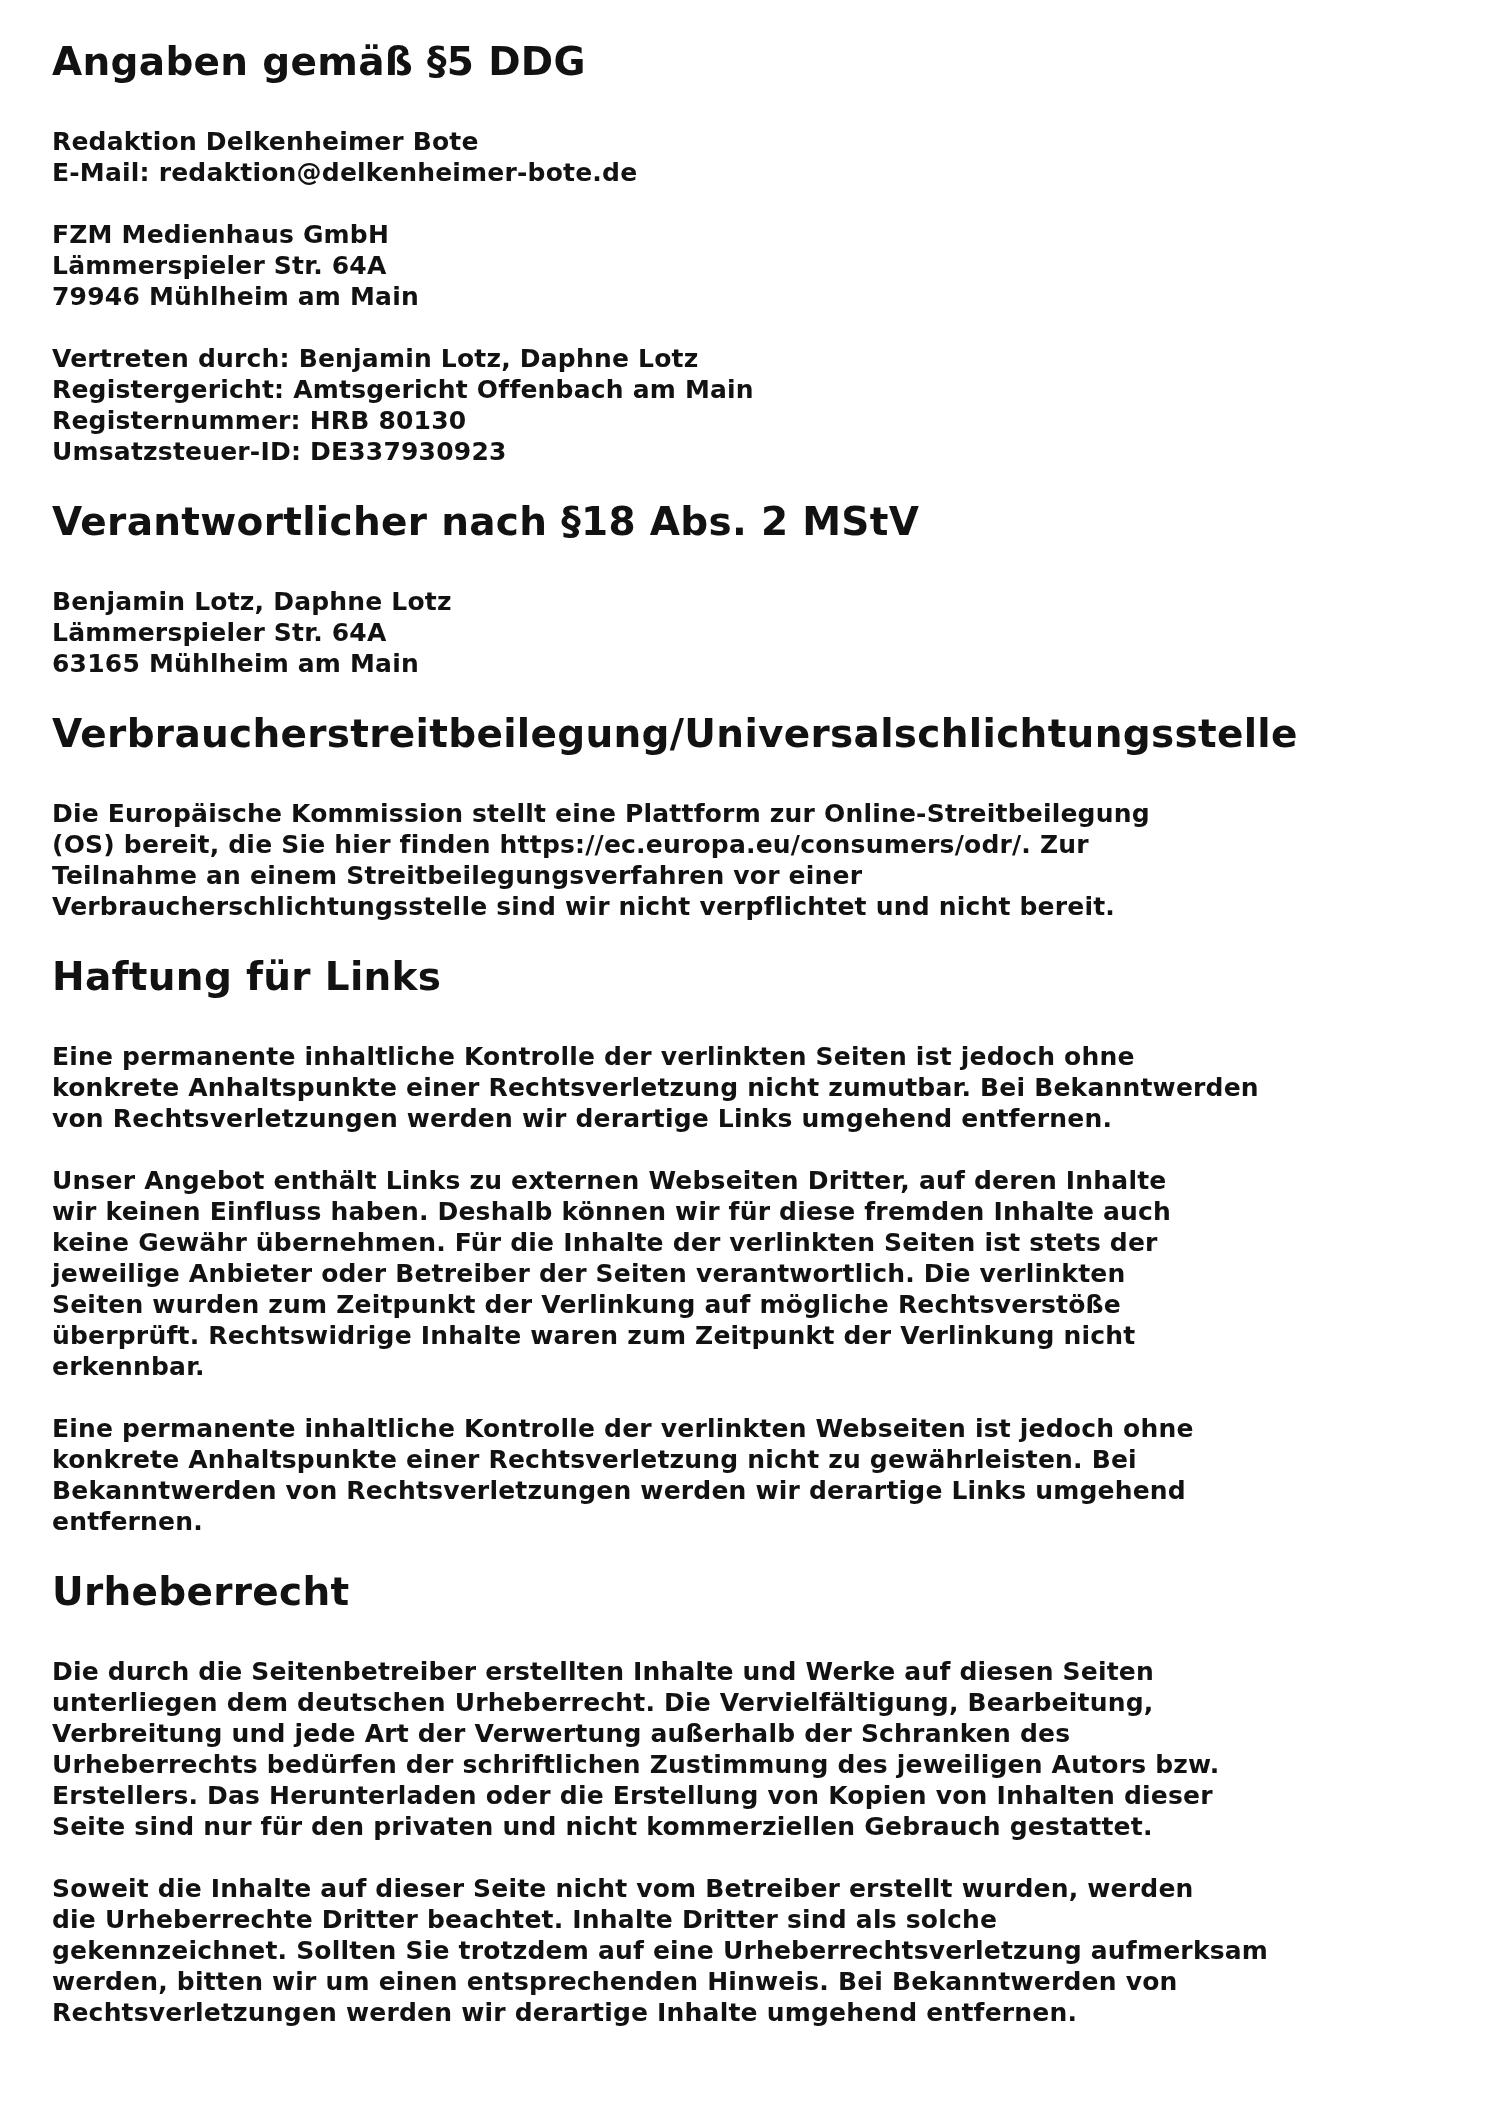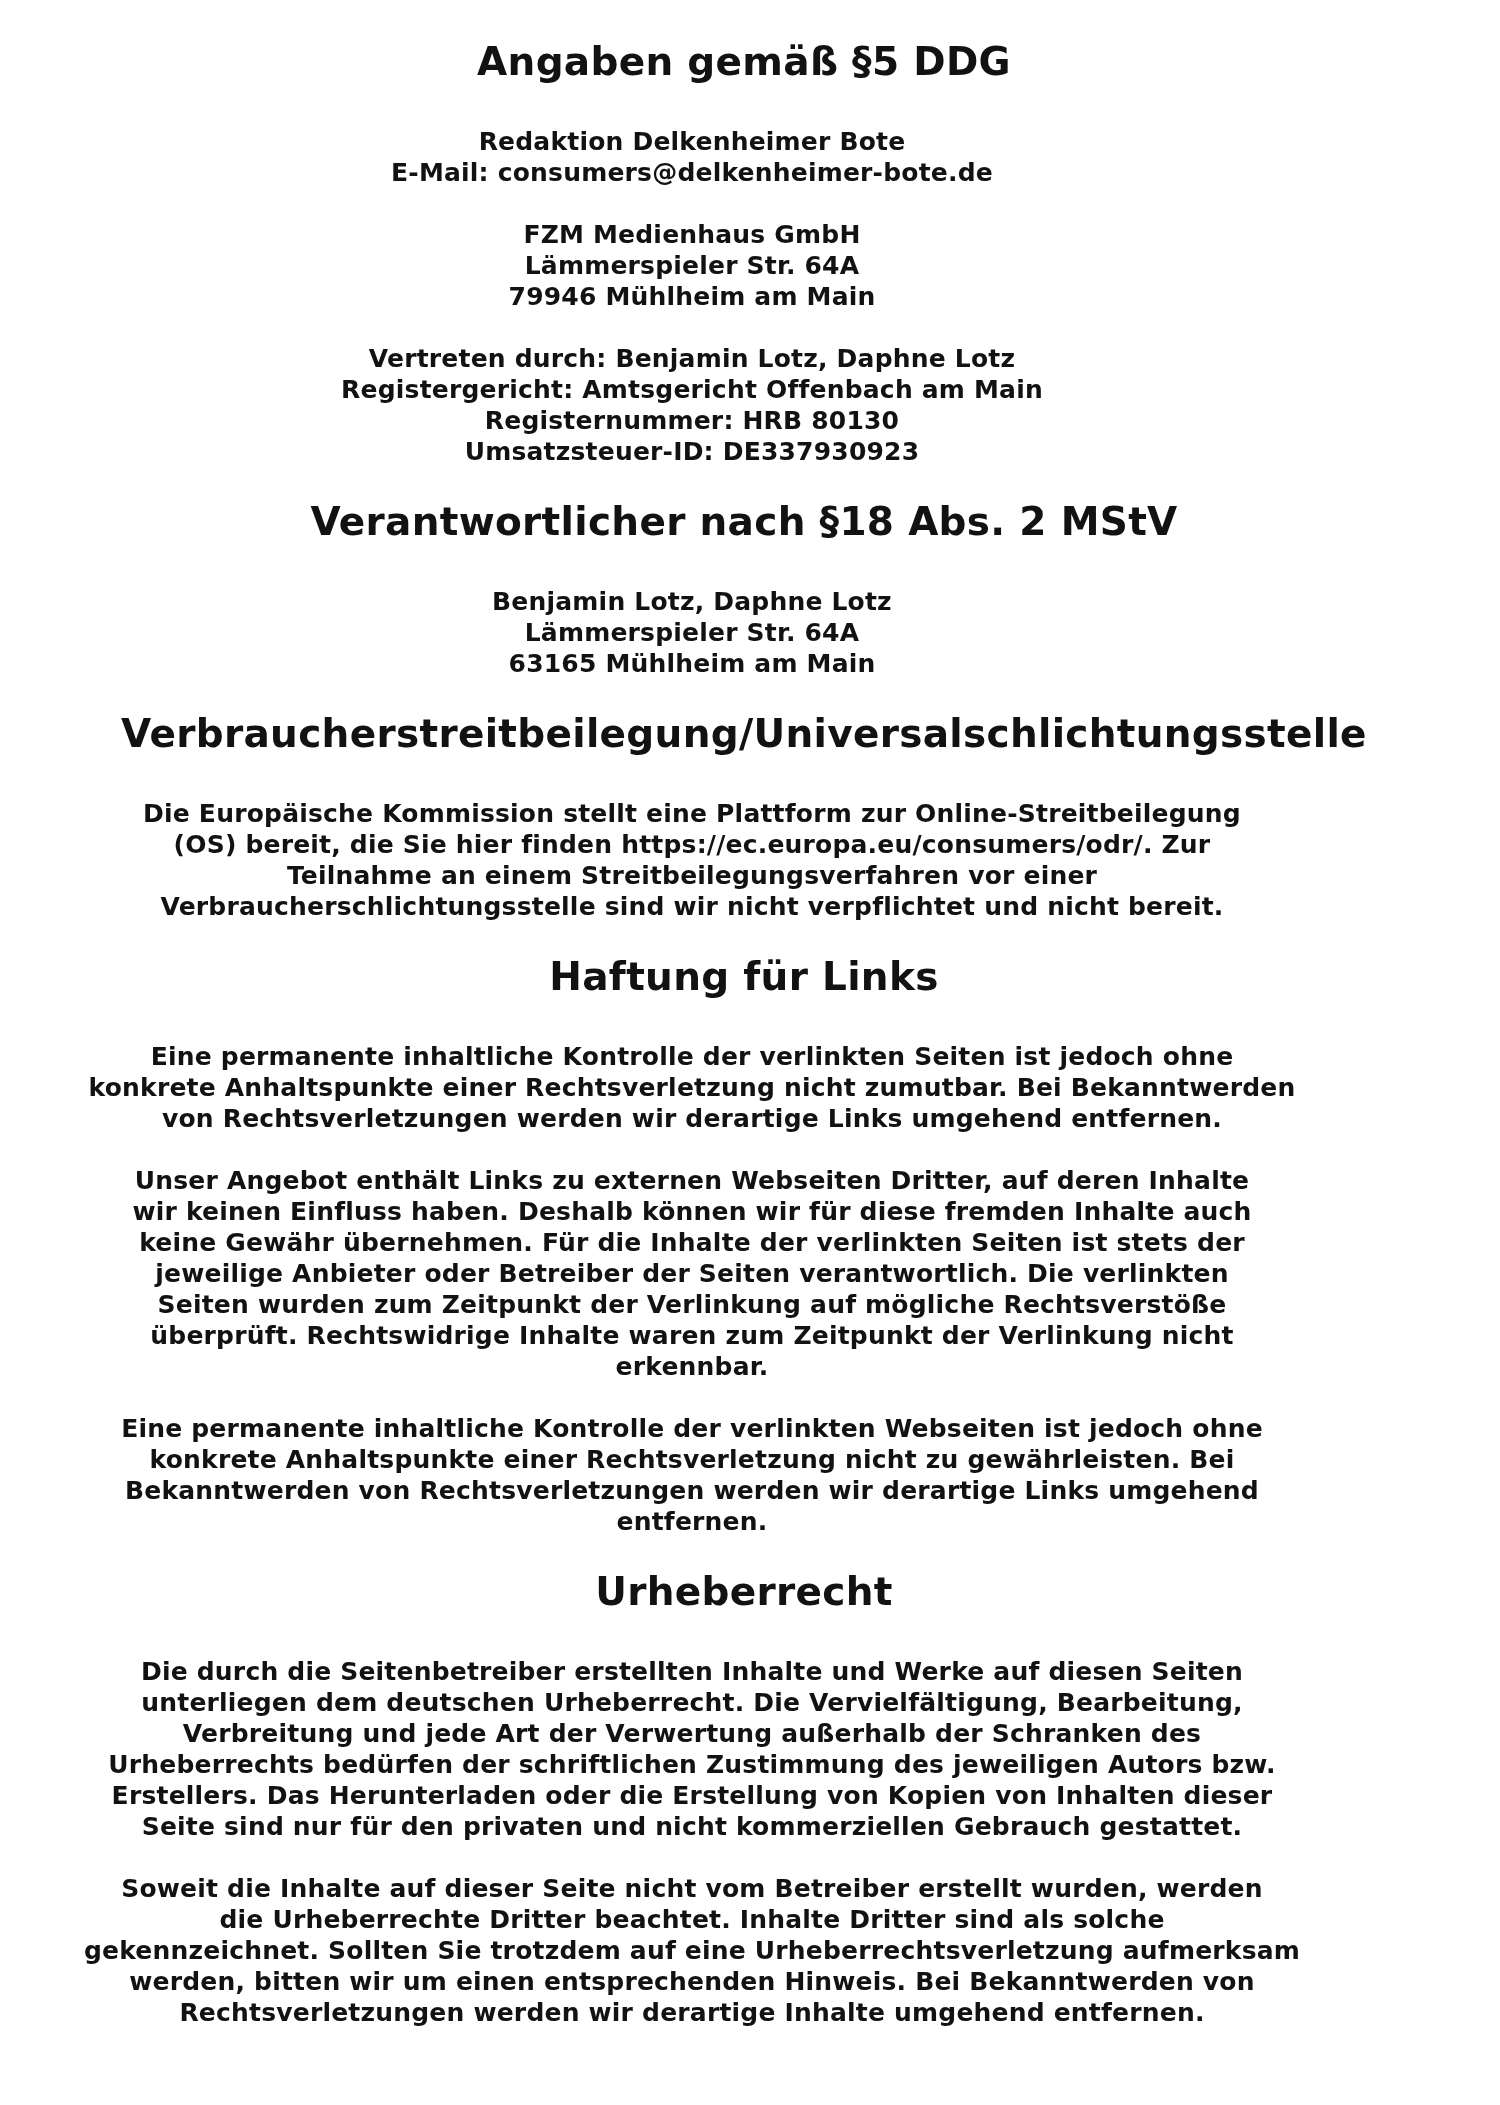--- a/index.html
+++ b/index.html
@@ -13,21 +13,20 @@
     font-family: "DejaVu Sans", "Liberation Sans", sans-serif;
     color: #121212;
     box-sizing: border-box;
   }
   .page {
     box-sizing: border-box;
     width: 1500px;
     min-height: 2105px;
     padding: 38px 64px 45px 52px;
     background: #ffffff;
-    text-align: center;
   }
   .section-heading {
     font-size: 39px;
     line-height: 48px;
     font-weight: 700;
     letter-spacing: 0.3px;
     margin: 8px 0 40px 0;
     color: #121212;
   }
   .section:first-child .section-heading {
@@ -48,21 +47,21 @@
   }
 </style>
 </head>
 <body>
 
 <main class="page">
 
   <section class="section">
     <h1 class="section-heading">Angaben gemäß §5 DDG</h1>
     <p class="paragraph">Redaktion Delkenheimer Bote
-E-Mail: consumers@delkenheimer-bote.de</p>
+E-Mail: redaktion@delkenheimer-bote.de</p>
     <p class="paragraph">FZM Medienhaus GmbH
 Lämmerspieler Str. 64A
 79946 Mühlheim am Main</p>
     <p class="paragraph">Vertreten durch: Benjamin Lotz, Daphne Lotz
 Registergericht: Amtsgericht Offenbach am Main
 Registernummer: HRB 80130
 Umsatzsteuer-ID: DE337930923</p>
   </section>
 
   <section class="section">

